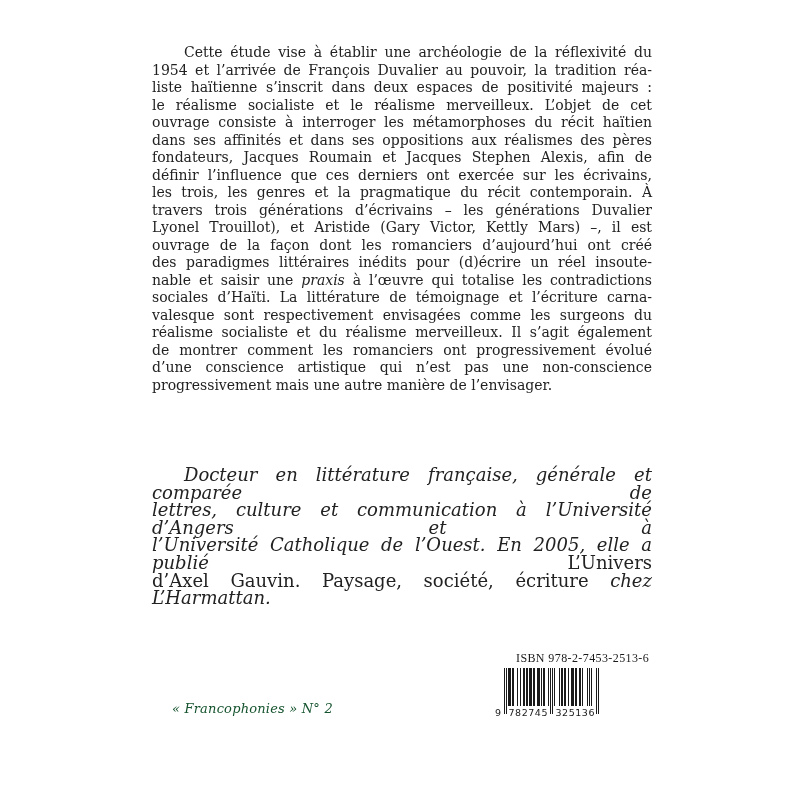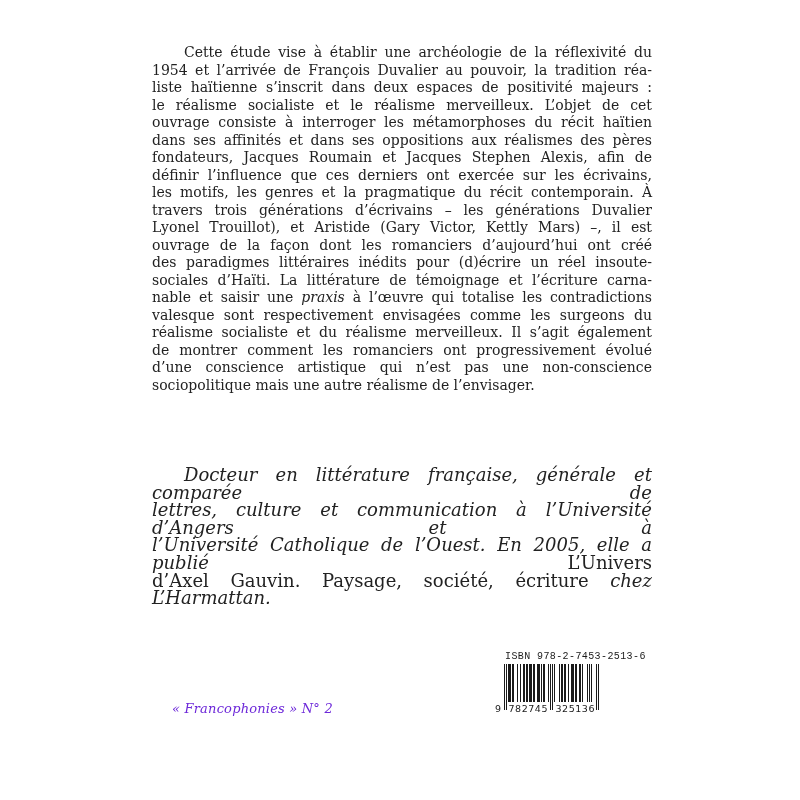--- a/index.html
+++ b/index.html
@@ -11,27 +11,27 @@
   .textblock{position:absolute;left:152px;width:500px;}
   #synopsis{top:44px;font-size:14px;line-height:17.5px;}
   #bio{top:466px;font-size:18px;line-height:17.6px;}
   .tline{text-align:justify;text-align-last:justify;white-space:normal;}
   .tline.indent{text-indent:32px;}
   .tline.lastline{text-align-last:left;}
   .it{font-style:italic;}
   .ro{font-style:normal;}
   #series{
     position:absolute;left:172px;top:701px;
-    font-style:italic;font-size:13px;color:#6d28d9;letter-spacing:0.2px;
+    font-style:italic;font-size:13px;color:#14532d;letter-spacing:0.2px;
   }
   #barcode-area{position:absolute;left:490px;top:651px;width:170px;}
   .isbn-label{
-    font-family:Liberation Mono, monospace;
-    font-size:10px;letter-spacing:0.4px;color:#1a1a1a;
-    margin-left:15px;white-space:nowrap;
+    font-family:Liberation Serif, serif;
+    font-size:12px;letter-spacing:0.4px;color:#1a1a1a;
+    margin-left:26px;white-space:nowrap;
   }
   #barcode-svg{display:block;margin-left:4px;margin-top:2px;}
   .bc-digit{
     font-family:"DejaVu Sans","Liberation Sans",sans-serif;
     fill:#1a1a1a;
   }
 </style>
 </head>
 <body>
 
@@ -39,32 +39,32 @@
 
   <div id="synopsis" class="textblock">
       <div class="tline indent"><span class="ro">Cette étude vise à établir une archéologie de la réflexivité du</span></div>
       <div class="tline"><span class="ro">1954 et l’arrivée de François Duvalier au pouvoir, la tradition réa-</span></div>
       <div class="tline"><span class="ro">liste haïtienne s’inscrit dans deux espaces de positivité majeurs :</span></div>
       <div class="tline"><span class="ro">le réalisme socialiste et le réalisme merveilleux. L’objet de cet</span></div>
       <div class="tline"><span class="ro">ouvrage consiste à interroger les métamorphoses du récit haïtien</span></div>
       <div class="tline"><span class="ro">dans ses affinités et dans ses oppositions aux réalismes des pères</span></div>
       <div class="tline"><span class="ro">fondateurs, Jacques Roumain et Jacques Stephen Alexis, afin de</span></div>
       <div class="tline"><span class="ro">définir l’influence que ces derniers ont exercée sur les écrivains,</span></div>
-      <div class="tline"><span class="ro">les motifs, les genres et la pragmatique du récit contemporain. À</span></div>
+      <div class="tline"><span class="ro">les trois, les genres et la pragmatique du récit contemporain. À</span></div>
       <div class="tline"><span class="ro">travers trois générations d’écrivains – les générations Duvalier</span></div>
       <div class="tline"><span class="ro">Lyonel Trouillot), et Aristide (Gary Victor, Kettly Mars) –, il est</span></div>
       <div class="tline"><span class="ro">ouvrage de la façon dont les romanciers d’aujourd’hui ont créé</span></div>
       <div class="tline"><span class="ro">des paradigmes littéraires inédits pour (d)écrire un réel insoute-</span></div>
+      <div class="tline"><span class="ro">nable et saisir une </span><span class="it">praxis</span><span class="ro"> à l’œuvre qui totalise les contradictions</span></div>
       <div class="tline"><span class="ro">sociales d’Haïti. La littérature de témoignage et l’écriture carna-</span></div>
-      <div class="tline"><span class="ro">nable et saisir une </span><span class="it">praxis</span><span class="ro"> à l’œuvre qui totalise les contradictions</span></div>
       <div class="tline"><span class="ro">valesque sont respectivement envisagées comme les surgeons du</span></div>
       <div class="tline"><span class="ro">réalisme socialiste et du réalisme merveilleux. Il s’agit également</span></div>
       <div class="tline"><span class="ro">de montrer comment les romanciers ont progressivement évolué</span></div>
       <div class="tline"><span class="ro">d’une conscience artistique qui n’est pas une non-conscience</span></div>
-      <div class="tline lastline"><span class="ro">sociopolitique mais une autre réalisme de l’envisager.</span></div>
+      <div class="tline lastline"><span class="ro">progressivement mais une autre manière de l’envisager.</span></div>
     </div>
 
   <div id="bio" class="textblock it">
       <div class="tline indent"><span class="it">Docteur en littérature française, générale et comparée de</span></div>
       <div class="tline"><span class="it">lettres, culture et communication à l’Université d’Angers et à</span></div>
       <div class="tline"><span class="it">l’Université Catholique de l’Ouest. En 2005, elle a publié </span><span class="ro">L’Univers</span></div>
       <div class="tline lastline"><span class="ro">d’Axel Gauvin. Paysage, société, écriture </span><span class="it">chez L’Harmattan.</span></div>
     </div>
 
   <div id="series">« Francophonies » N° 2</div>

